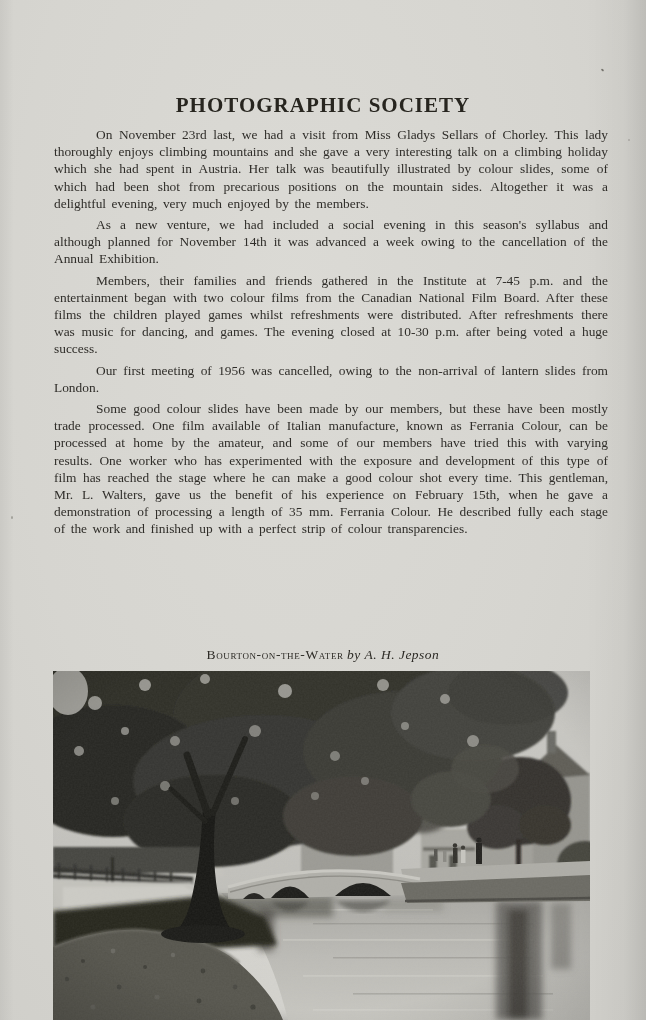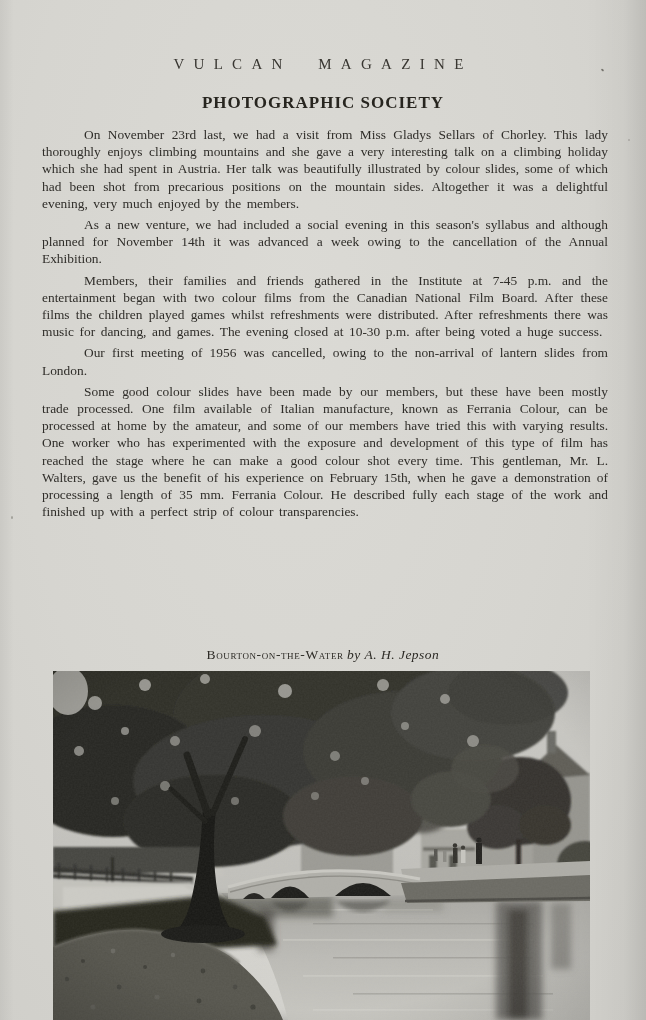--- a/index.html
+++ b/index.html
@@ -19,30 +19,30 @@
     position:absolute;top:56px;left:0;width:100%;
     text-align:center;
     font-size:15px;
     letter-spacing:0.62em;
     word-spacing:0.9em;
     color:#383631;
   }
   .article-title{
     position:absolute;top:93px;left:0;width:100%;
     text-align:center;
-    font-size:17px;
+    font-size:21px;
     font-weight:bold;
     letter-spacing:1px;
     color:#27251f;
   }
   .body-text{
     position:absolute;top:126px;left:38px;width:570px;
   }
   .body-text p{
-    margin:0 0 4px 4px;
+    margin:0 0 4px 16px;
     text-indent:42px;
     font-size:13.4px;
     line-height:17.2px;
     text-align:justify;
     word-spacing:2.2px;
   }
   .photo-caption{
     position:absolute;top:647px;left:0;width:100%;
     text-align:center;
     font-size:13.5px;
@@ -59,21 +59,20 @@
   .speck{position:absolute;border-radius:50%;background:#76746e;}
   .speck-1{top:69px;left:601px;width:3px;height:2px;transform:rotate(40deg);}
   .speck-2{top:516px;left:11px;width:2px;height:3px;opacity:.55;}
   .speck-3{top:139px;left:628px;width:2px;height:2px;opacity:.4;}
 </style>
 </head>
 <body>
 
 <div class="page">
 
-  <div class="masthead">VULCAN MAGAZINE</div>
 
   <div class="article-title">PHOTOGRAPHIC SOCIETY</div>
 
   <div class="body-text">
     <p>On November 23rd last, we had a visit from Miss Gladys Sellars of Chorley. This lady thoroughly enjoys climbing mountains and she gave a very interesting talk on a climbing holiday which she had spent in Austria.  Her talk was beautifully illustrated by colour slides, some of which had been shot from precarious positions on the mountain sides.  Altogether it was a delightful evening, very much enjoyed by the members.</p>
     <p>As a new venture, we had included a social evening in this season's syllabus and although planned for November 14th it was advanced a week owing to the cancellation of the Annual Exhibition.</p>
     <p>Members, their families and friends gathered in the Institute at 7-45 p.m. and the entertainment began with two colour films from the Canadian National Film Board.  After these films the children played games whilst refreshments were distributed.  After refreshments there was music for dancing, and games.  The evening closed at 10-30 p.m. after being voted a huge success.</p>
     <p>Our first meeting of 1956 was cancelled, owing to the non-arrival of lantern slides from London.</p>
     <p>Some good colour slides have been made by our members, but these have been mostly trade processed.  One film available of Italian manufacture, known as Ferrania Colour, can be processed at home by the amateur, and some of our members have tried this with varying results.  One worker who has experimented with the exposure and development of this type of film has reached the stage where he can make a good colour shot every time.  This gentleman, Mr. L. Walters, gave us the benefit of his experience on February 15th, when he gave a demonstration of processing a length of 35 mm. Ferrania Colour.  He described fully each stage of the work and finished up with a perfect strip of colour transparencies.</p>
   </div>

